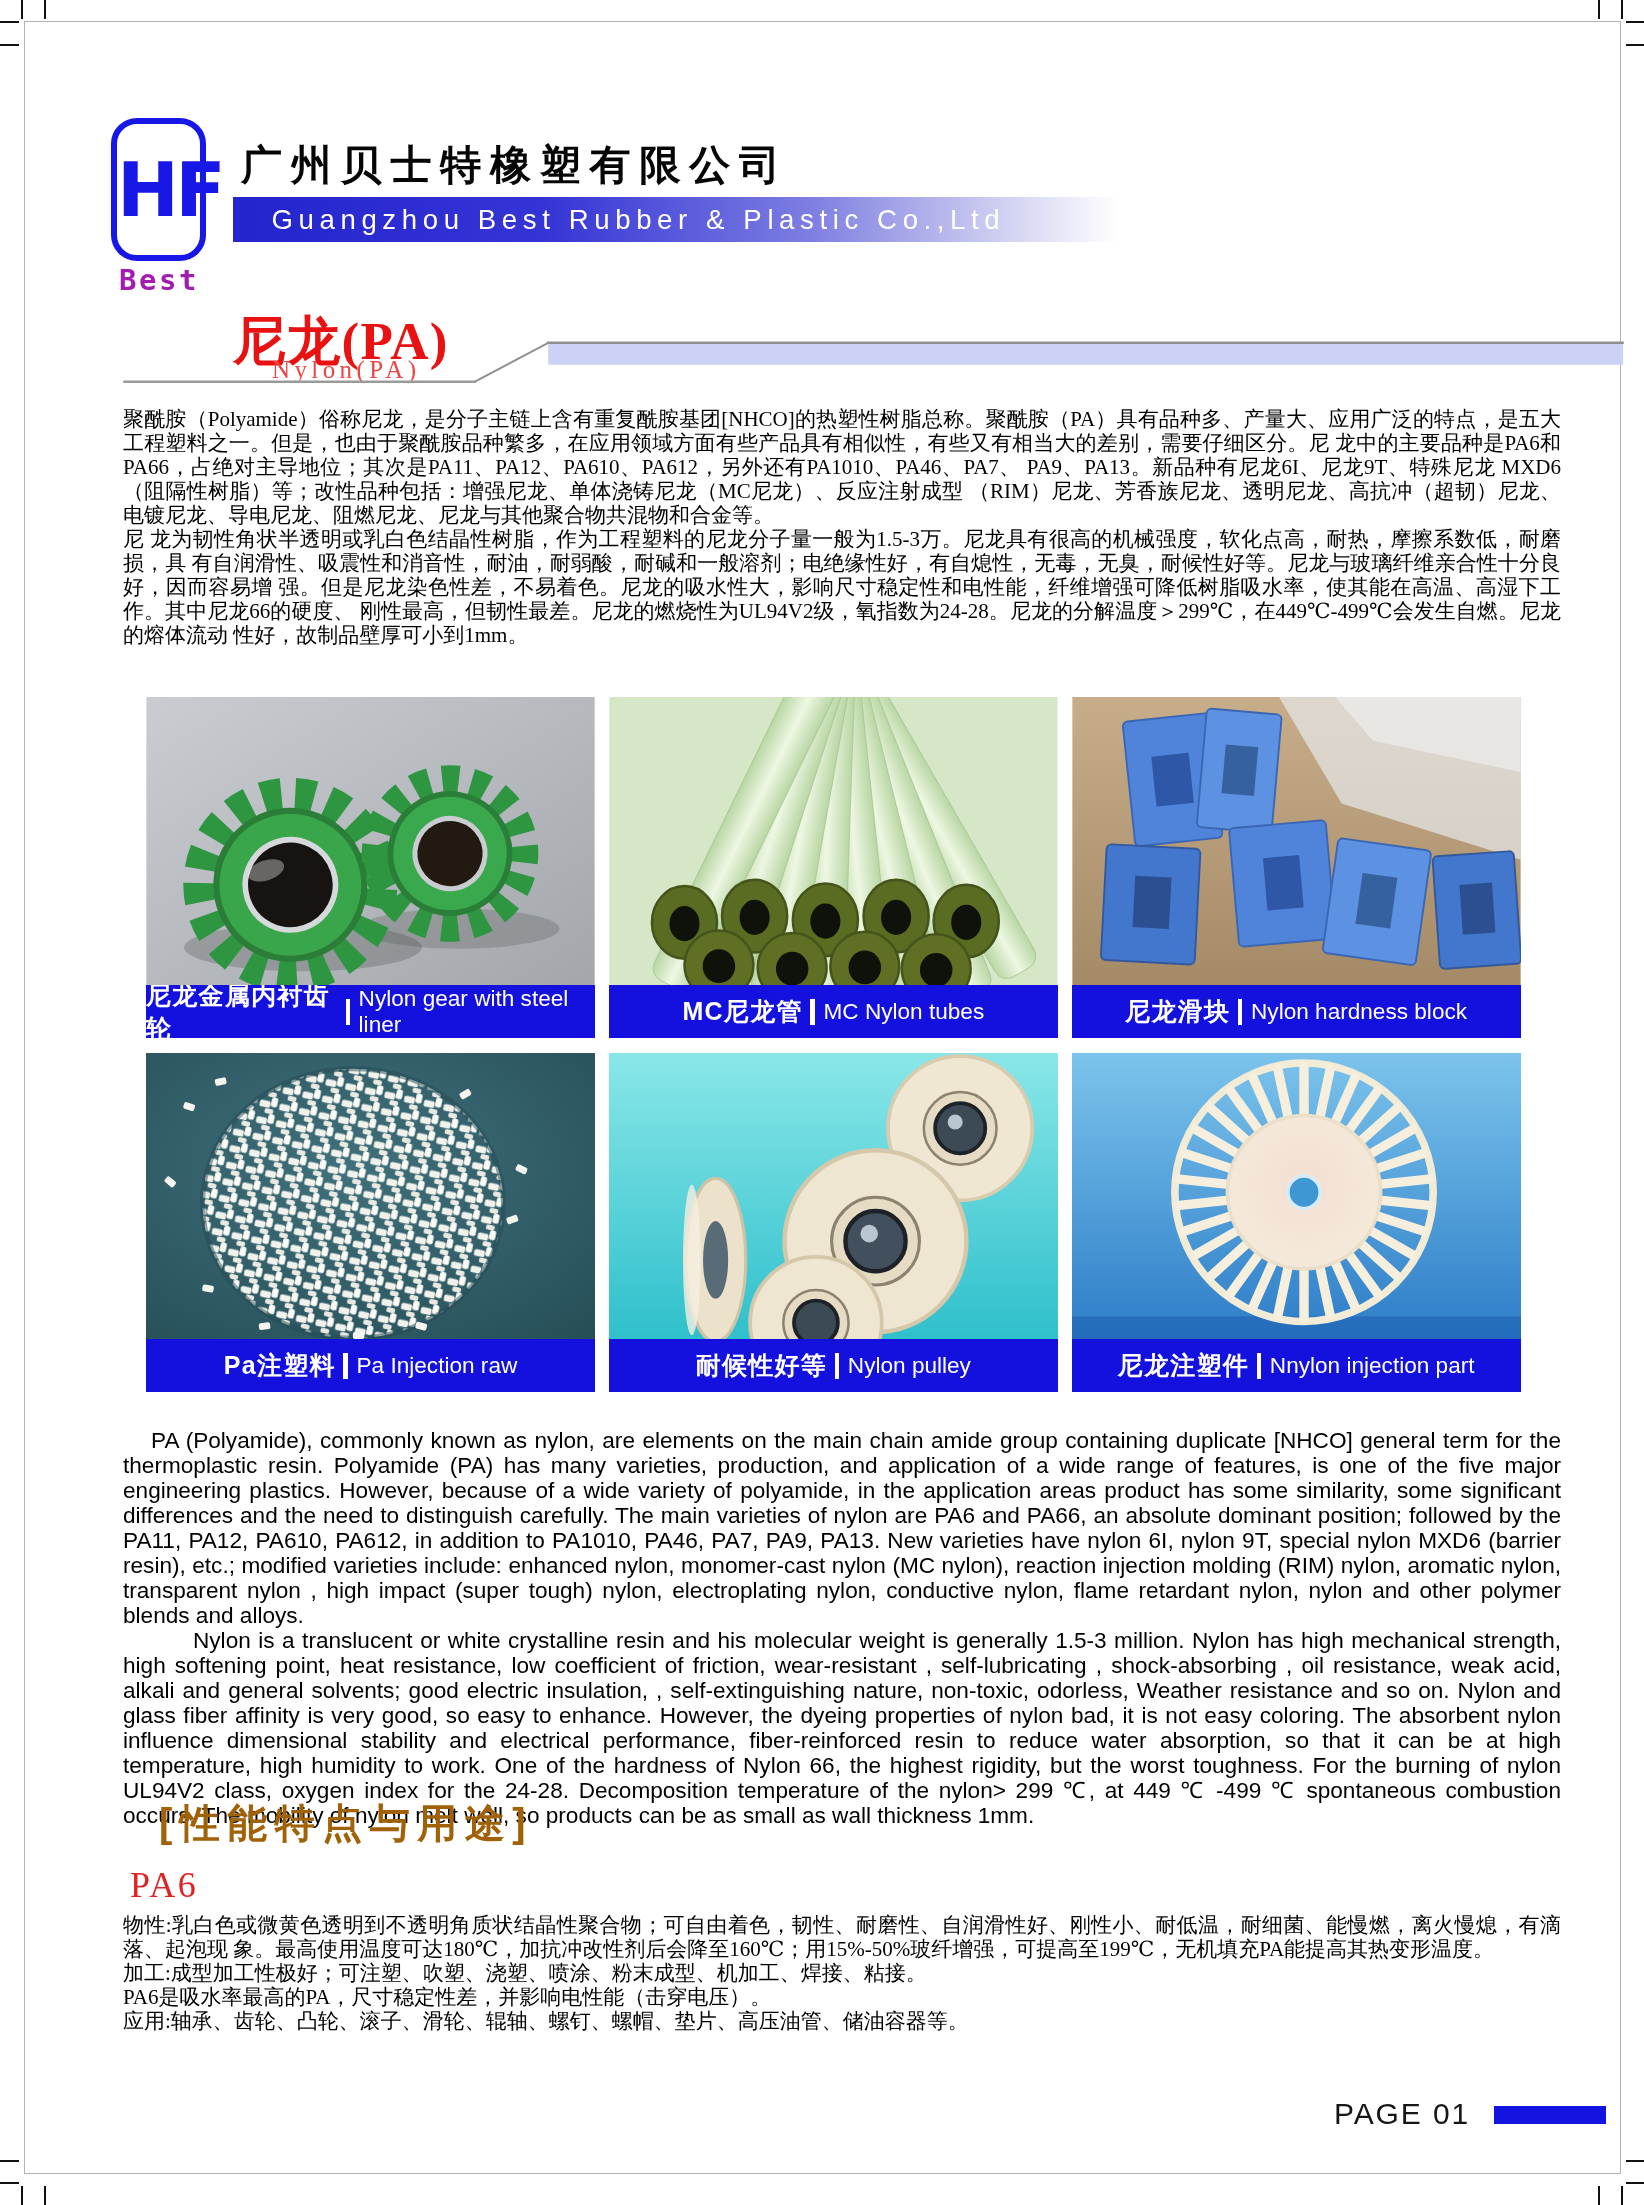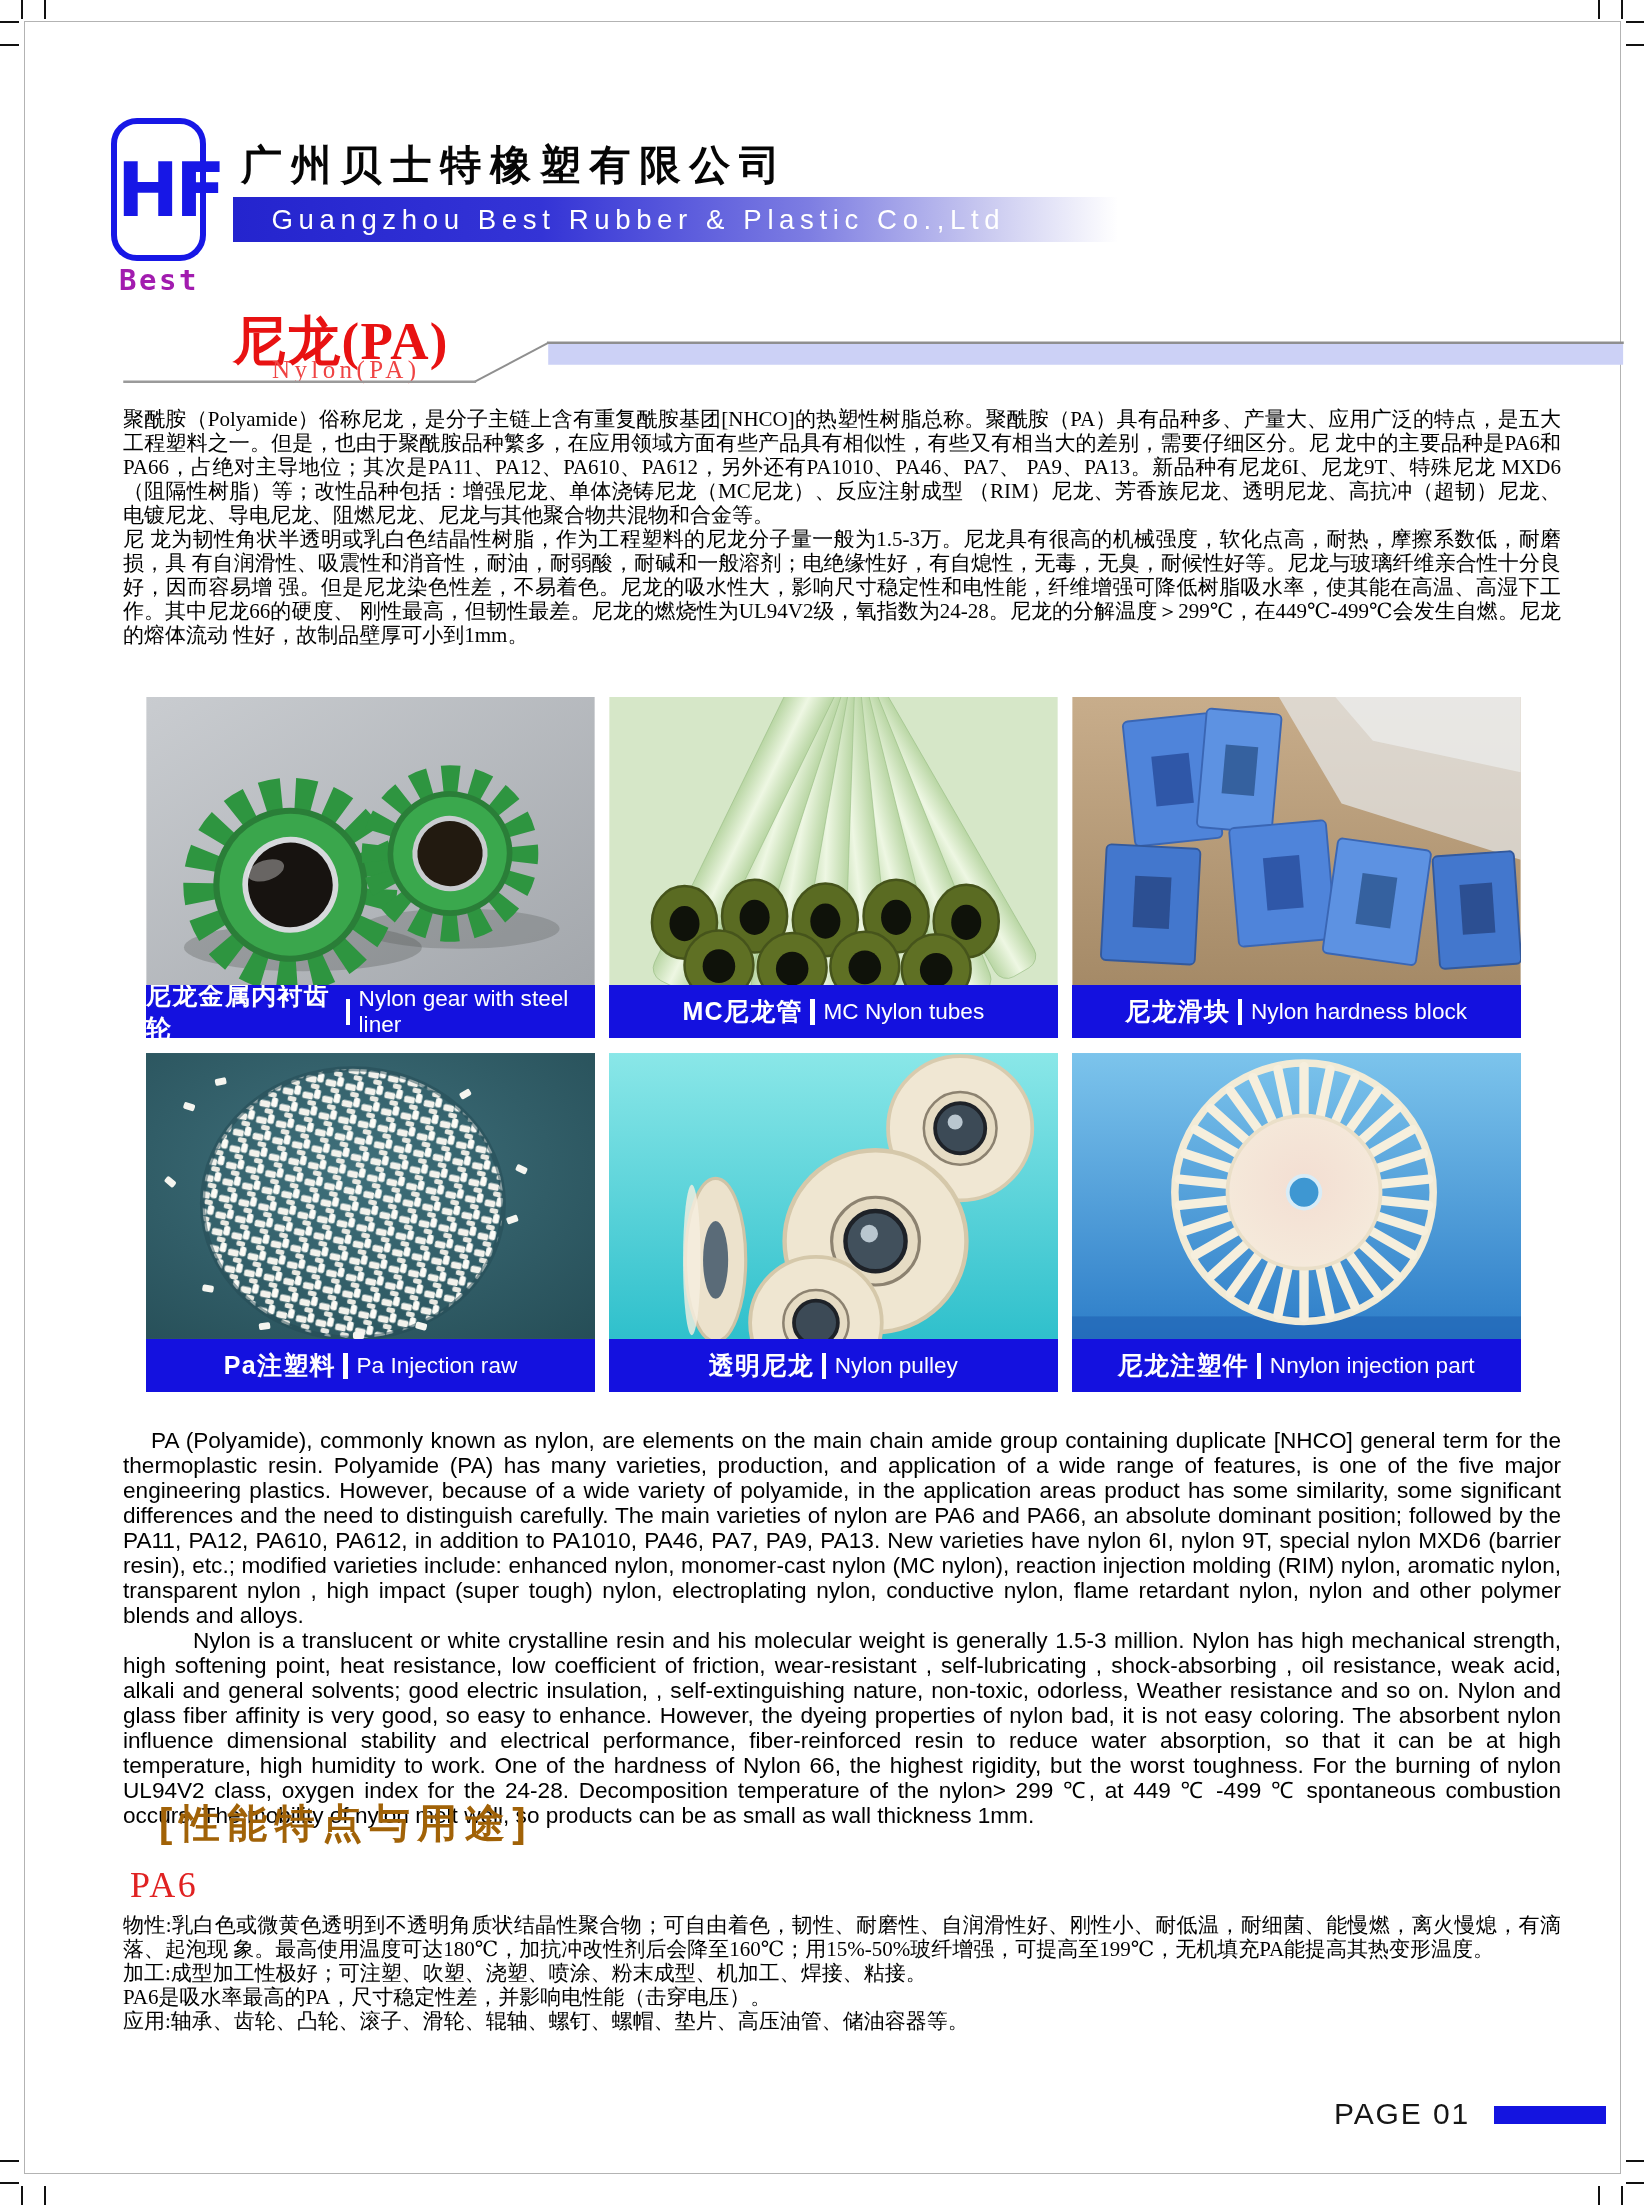--- a/index.html
+++ b/index.html
@@ -338,21 +338,21 @@
           <g transform="translate(330,430)">
             <circle r="105" fill="#efe6d1"></circle>
               <circle r="105" fill="none" stroke="#d5c8aa" stroke-width="6"></circle>
             <circle r="52" fill="#e6dcc4" stroke="#8c8270" stroke-width="4"></circle>
             <circle r="35" fill="#3c4a56"></circle>
               <circle r="35" fill="none" stroke="#1e2228" stroke-width="6"></circle>
           </g>
         </svg>
       </div>
       <div class="caption">
-        <span class="cap-cn">透明尼龙</span>
+        <span class="cap-cn">耐候性好等</span>
         <span class="cap-sep"></span>
         <span class="cap-en">Nylon pulley</span>
       </div>
     </div>
 
     <div class="g-cell">
       <div class="photo">
         <svg width="449" height="286" viewBox="0 0 716 456">
           <defs>
             <linearGradient id="bluebg" x1="0" y1="0" x2="0" y2="1">

